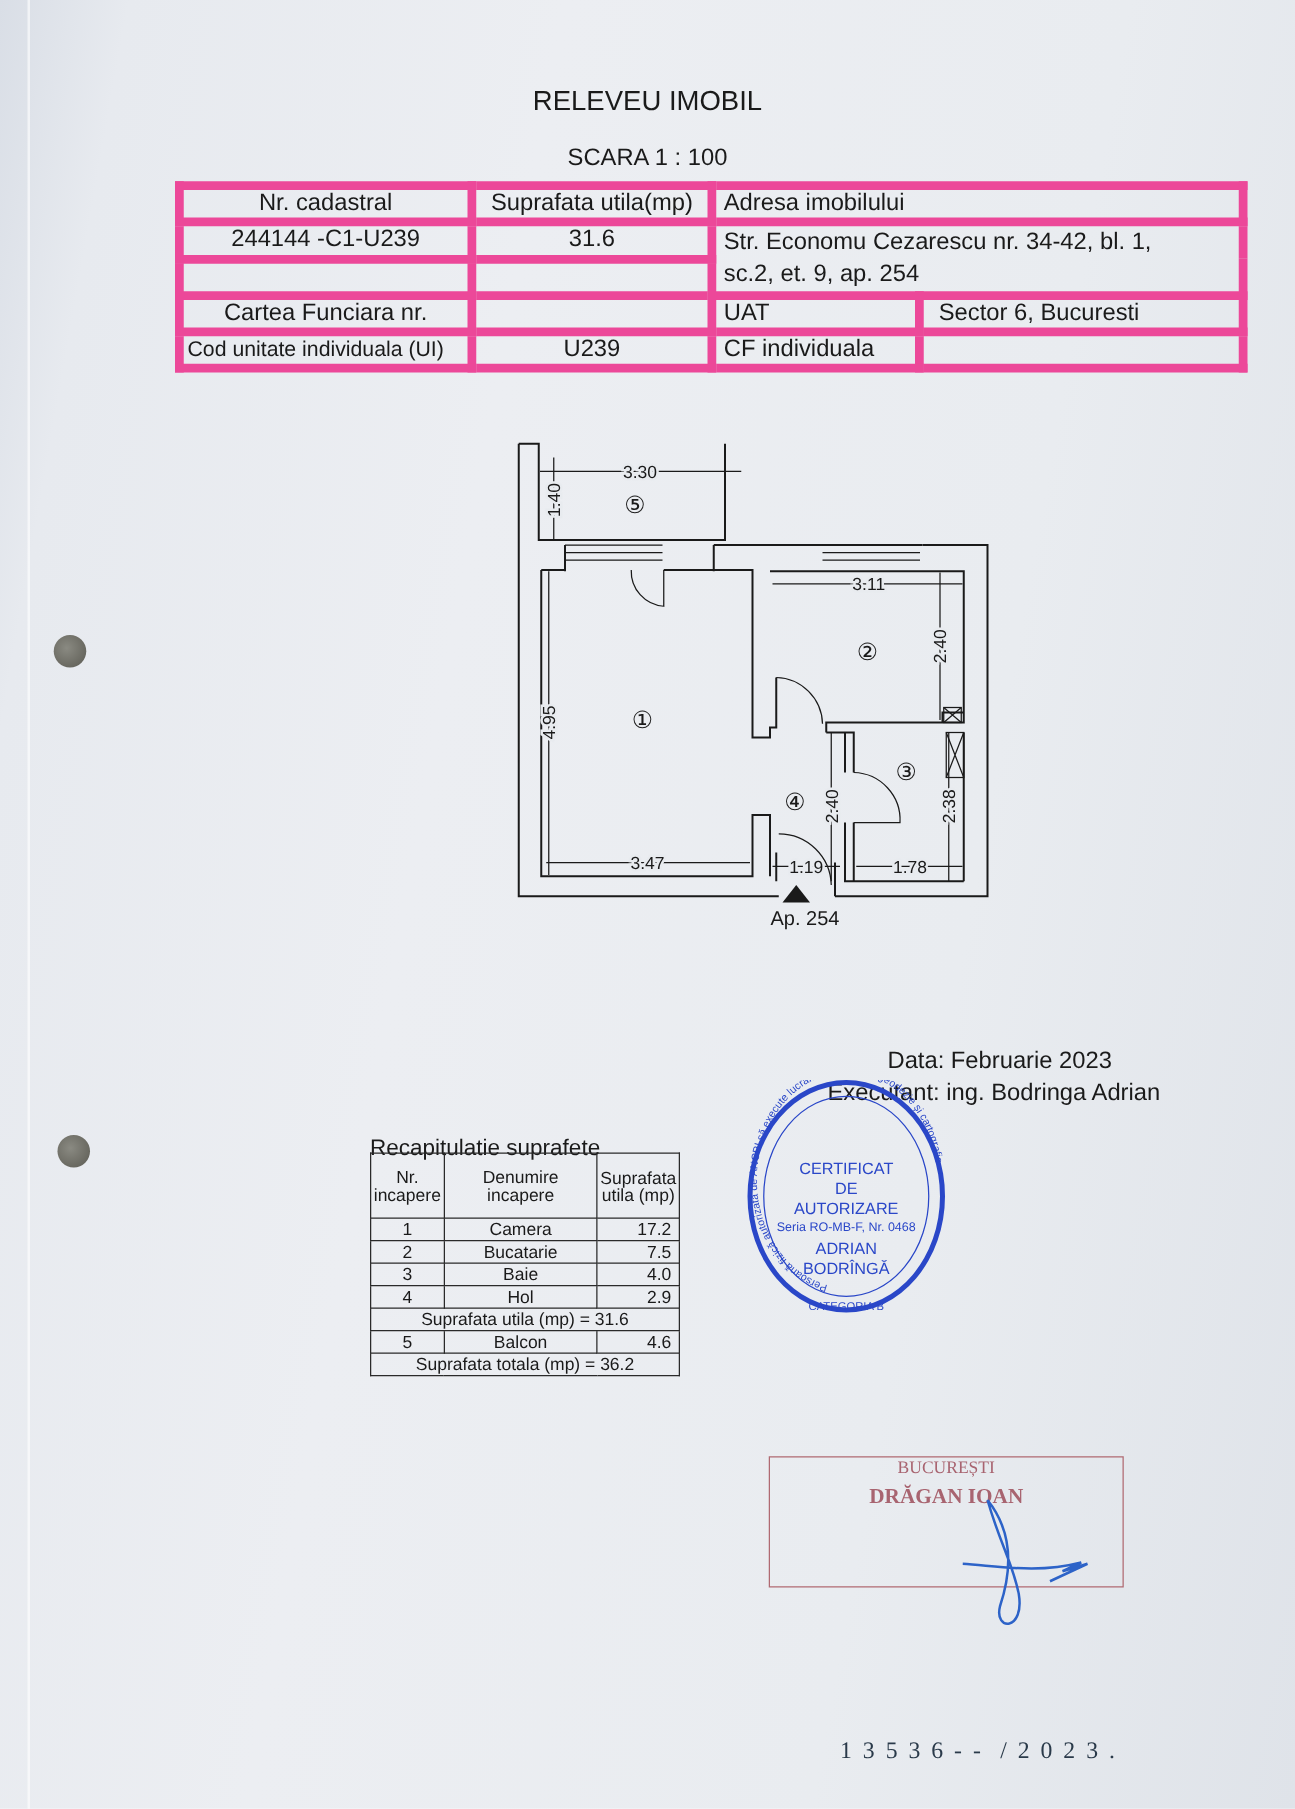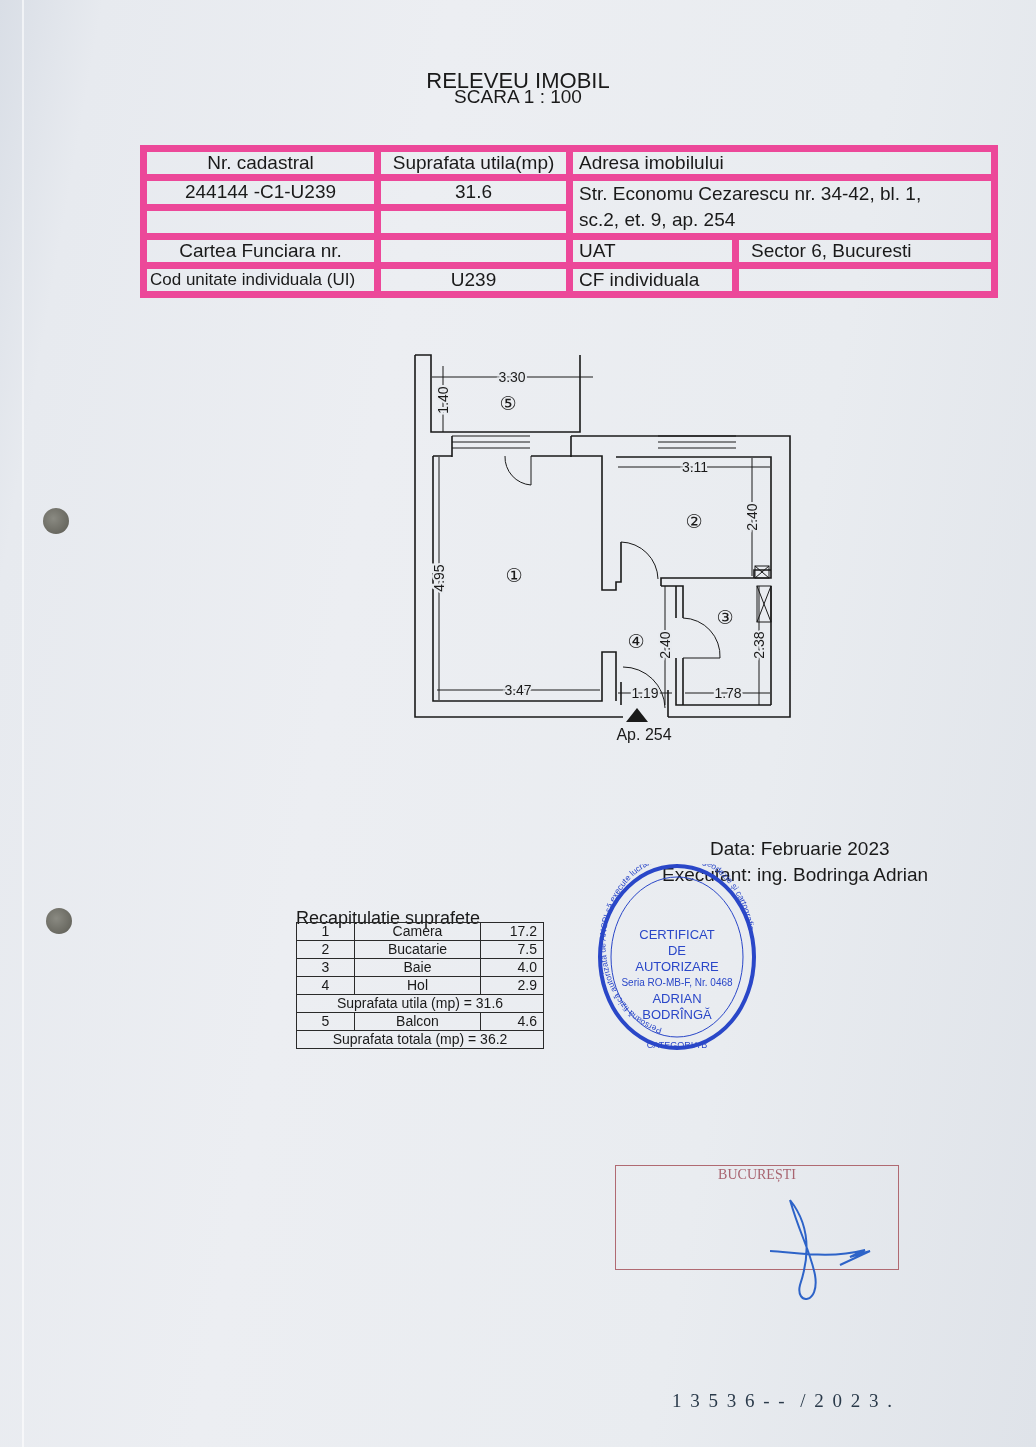--- a/index.html
+++ b/index.html
@@ -21,21 +21,21 @@
   .ocpi{position:absolute;left:615px;top:1165px;width:282px;height:103px;border:1.5px solid #b06a72;color:#a86470;text-align:center;font-size:15px;line-height:25px;}
 </style>
 </head>
 <body>
 
 <div class="fold"></div>
 <div class="hole" style="left:43px;top:508px;"></div>
 <div class="hole" style="left:46px;top:908px;"></div>
 
 <div class="title" style="top:68px;font-size:22px;">RELEVEU IMOBIL</div>
-<div class="title" style="top:86px;font-size:19px;">SCARA  1 : 100</div>
+<div class="title" style="top:116px;font-size:19px;">SCARA  1 : 100</div>
 
 <table class="info">
   <colgroup>
       <col style="width:234px">
       <col style="width:192px">
       <col style="width:166px">
       <col>
     </colgroup>
   <tbody>
       <tr>
@@ -158,20 +158,25 @@
 </div>
 
 <div class="abs" style="left:296px;top:908px;width:248px;text-align:left;font-size:18px;">Recapitulatie suprafete</div>
 <table class="recap">
   <colgroup>
       <col style="width:58px">
       <col style="width:126px">
       <col>
     </colgroup>
   <tbody>
+      <tr style="height:52px">
+    <td style="line-height:15px">Nr. incapere</td>
+    <td style="line-height:15px">Denumire incapere</td>
+    <td style="line-height:14px">Suprafata utila (mp)</td>
+  </tr>
   <tr>
     <td>1</td>
     <td>Camera</td>
     <td class="r">17.2</td>
   </tr>
   <tr>
     <td>2</td>
     <td>Bucatarie</td>
     <td class="r">7.5</td>
   </tr>
@@ -194,18 +199,19 @@
     <td class="r">4.6</td>
   </tr>
   <tr>
     <td colspan="3">Suprafata totala (mp) = 36.2</td>
   </tr>
 </tbody>
   </table>
 
 <div class="ocpi">
   <div style="font-family:'Liberation Serif',serif;font-size:14px;line-height:18px">BUCUREȘTI</div>
+  <div style="font-family:'Liberation Serif',serif;font-size:17px;font-weight:bold;line-height:26px">DRĂGAN IOAN</div>
 </div>
 <svg class="abs" style="left:770px;top:1195px;" width="110" height="115" viewBox="0 0 110 115">
   <path d="M20 5 C40 30 40 60 30 90 C25 110 50 110 45 80 C40 55 30 40 20 5 M0 56 C30 58 60 64 95 55 L80 62 L100 56 L70 70" fill="none" stroke="#2d63c8" stroke-width="2"></path>
 </svg>
 
 <div class="abs" style="left:672px;top:1390px;font-family:Liberation Serif, serif;font-size:19px;color:#2a3a4a;letter-spacing:2px;white-space:pre;">1 3 5 3 6 - -  / 2 0 2 3 .</div>
 
 </body></html>

